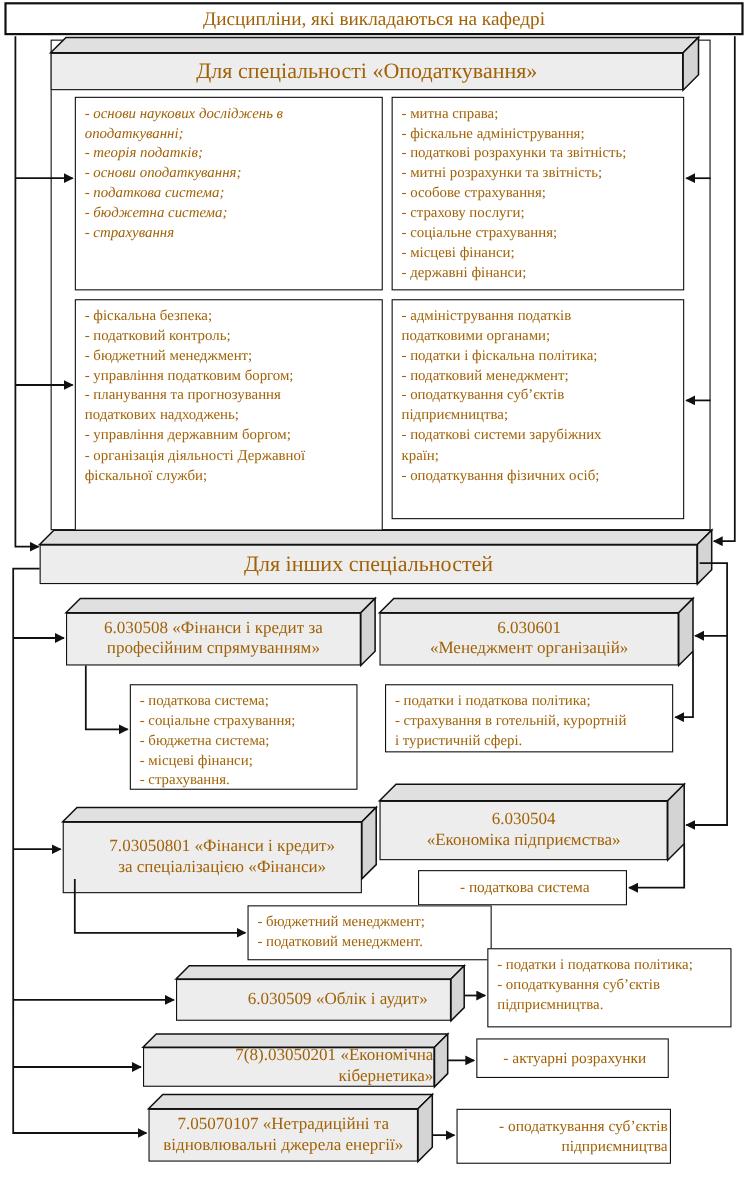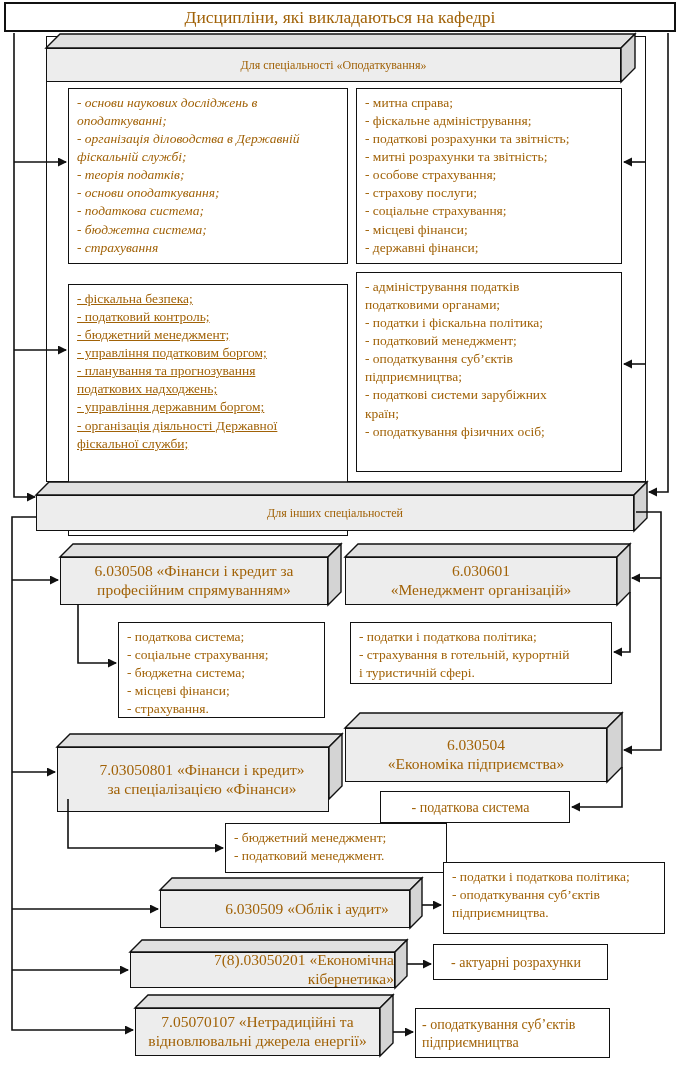--- a/index.html
+++ b/index.html
@@ -5,25 +5,25 @@
   html,body{margin:0;padding:0;background:#fff;}
   .stage{position:relative;width:680px;height:1076px;background:#fff;overflow:hidden;
          font-family:"Liberation Serif","DejaVu Serif",serif;color:#a16207;}
   .abs{position:absolute;box-sizing:border-box;}
   .wbox{background:#fff;border:1.5px solid #111;}
   .gbox{background:#ededed;border:1.5px solid #111;display:flex;align-items:center;justify-content:center;
         text-align:center;white-space:pre-line;line-height:1.22;}
   .container{border:1.5px solid #111;background:transparent;}
   .title-box{background:#fff;border:2px solid #111;display:flex;align-items:center;justify-content:center;
              font-size:17.5px;}
-  .banner{font-size:12px;align-items:center;}
+  .banner{font-size:20px;align-items:center;}
   .s-title{font-size:15.5px;}
   .list{font-size:13.5px;line-height:1.34;padding:5px 4px 4px 8px;}
   .list .li{white-space:pre-line;}
-  .list-center{text-align:left;padding:5px 15px 4px 6px;display:flex;flex-direction:column;
+  .list-center{text-align:right;padding:5px 2px 4px 6px;display:flex;flex-direction:column;
                align-items:center;justify-content:center;font-size:14px;line-height:1.25;}
   svg.overlay{position:absolute;left:0;top:0;pointer-events:none;}
 </style>
 </head>
 <body>
 
 <div class="stage">
 
   <div class="abs title-box" style="left:4px;top:2px;width:672px;height:30px;">
     <span>Дисципліни, які викладаються на кафедрі</span>
@@ -31,40 +31,38 @@
 
   <div class="abs container" style="left:46px;top:36px;width:600px;height:446px;"></div>
 
   <div class="abs gbox banner" style="left:46px;top:48px;width:575px;height:34px;">
     <span>Для спеціальності «Оподаткування»</span>
   </div>
 
   <div class="abs wbox list" style="left:68px;top:88px;width:280px;height:176px;font-style:italic;">
       <div class="li">- основи наукових досліджень в
 оподаткуванні;</div>
-      <div class="li">- організація діловодства в Державній
-фіскальній службі;</div>
       <div class="li">- теорія податків;</div>
       <div class="li">- основи оподаткування;</div>
       <div class="li">- податкова система;</div>
       <div class="li">- бюджетна система;</div>
       <div class="li">- страхування</div>
     </div>
   <div class="abs wbox list" style="left:356px;top:88px;width:266px;height:176px;">
       <div class="li">- митна справа;</div>
       <div class="li">- фіскальне адміністрування;</div>
       <div class="li">- податкові розрахунки та звітність;</div>
       <div class="li">- митні розрахунки та звітність;</div>
       <div class="li">- особове страхування;</div>
       <div class="li">- страхову послуги;</div>
       <div class="li">- соціальне страхування;</div>
       <div class="li">- місцеві фінанси;</div>
       <div class="li">- державні фінанси;</div>
     </div>
-  <div class="abs wbox list" style="left:68px;top:284px;width:280px;height:252px;text-decoration:underline;">
+  <div class="abs wbox list" style="left:68px;top:272px;width:280px;height:252px;">
       <div class="li">- фіскальна безпека;</div>
       <div class="li">- податковий контроль;</div>
       <div class="li">- бюджетний менеджмент;</div>
       <div class="li">- управління податковим боргом;</div>
       <div class="li">- планування та прогнозування
 податкових надходжень;</div>
       <div class="li">- управління державним боргом;</div>
       <div class="li">- організація діяльності Державної
 фіскальної служби;</div>
     </div>

